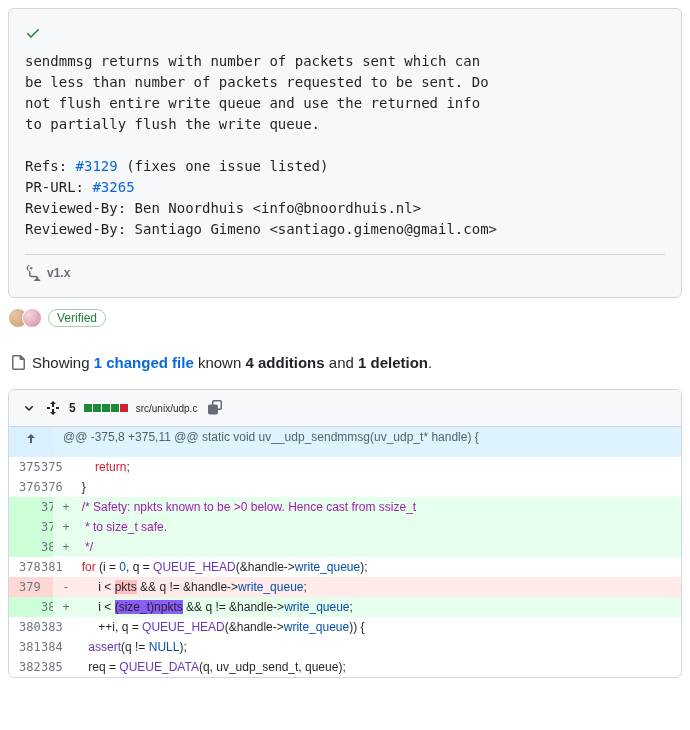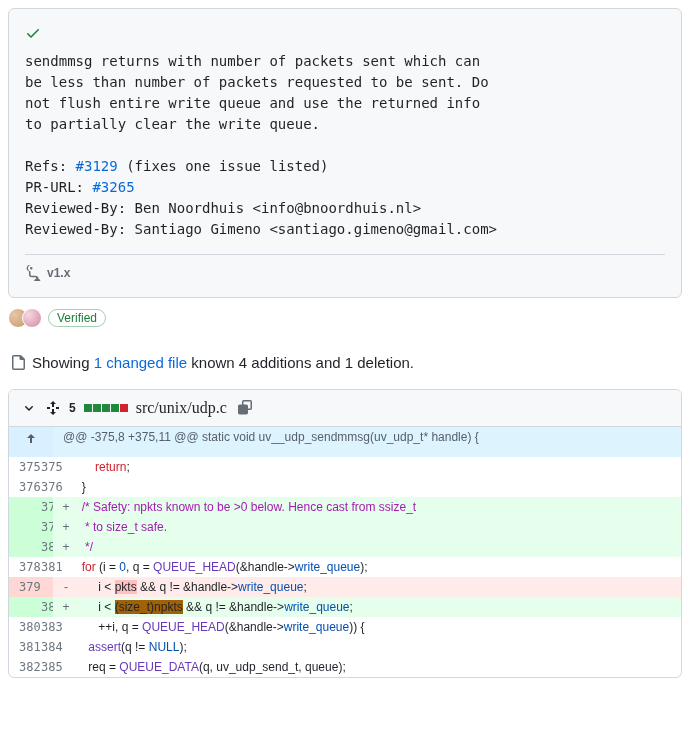--- a/index.html
+++ b/index.html
@@ -19,67 +19,67 @@
 .avatar-stack { display: flex; }
 .avatar { width: 20px; height: 20px; border-radius: 50%; border: 1px solid #fff; display: inline-block; }
 .avatar:nth-child(2) { margin-left: -6px; }
 .av1 { background: radial-gradient(circle at 30% 30%, #e6c7a8, #c9996b); }
 .av2 { background: radial-gradient(circle at 30% 30%, #f7d7e0, #d08aa6); }
 .author-row b { color: #1f2328; font-weight: 600; }
 .verified { border: 1px solid #1f883d66; color: #1a7f37; border-radius: 2em; padding: 1px 8px; font-size: 12px; font-weight: 500; }
 
 .summary-bar { display: flex; align-items: center; gap: 6px; margin: 8px; padding: 10px 2px; border-bottom: none; font-size: 15px; }
 .summary-bar svg { color: #656d76; }
-.summary-bar b { font-weight: 400; }
+.summary-bar b { font-weight: 700; }
 
 .diff-card { border: 1px solid #d0d7de; border-radius: 6px; margin: 8px; overflow: hidden; }
 .file-header { display: flex; align-items: center; gap: 8px; padding: 8px 12px; background: #f6f8fa; border-bottom: 1px solid #d0d7de; font-size: 12px; }
 .chev { cursor: pointer; display:inline-flex; }
 .diffstat-num { font-weight: 600; font-size:12px; }
 .diffstat-blocks { display: inline-flex; gap: 1px; }
 .blk { width: 8px; height: 8px; display:inline-block; }
 .blk.add { background: #1f883d; }
 .blk.del { background: #cf222e; }
-.file-path { font-family: Liberation Serif, serif; font-size: 16px; }
+.file-path { font-family: Liberation Sans, sans-serif; font-size: 10px; }
 .copy-btn { cursor: pointer; color: #656d76; display:inline-flex; padding:2px; }
 
 table.diff { width: 100%; border-collapse: collapse; table-layout: fixed; font-size: 12px; }
 table.diff td { vertical-align: top; }
 .num { width: 44px; text-align: right; color: #6e7781; padding: 0 10px; user-select:none; font-family: ui-monospace, Menlo, monospace; font-size:12px; line-height:20px; }
 .code-cell { padding: 0 10px 0 22px; position: relative; font-family: Liberation Sans, sans-serif; font-size:12px; line-height:20px; white-space: pre; }
 .marker { position:absolute; left:6px; top:0; width:14px; text-align:center; color:#656d76; }
 tr.hunk td { background: #ddf4ff; color: #57606a; }
 tr.hunk .num { background: #b6e3ff88; padding:4px 10px; }
 tr.hunk .num.expand { text-align:center; }
 tr.hunk .code-cell { padding-left:10px; }
 tr.add td { background: #e6ffec; }
 tr.add .num { background: #ccffd8; }
 tr.del td { background: #ffebe9; }
 tr.del .num { background: #ffd7d5; }
 .tok-k { color: #cf222e; }
 .tok-fn { color: #6639ba; }
 .tok-c { color: #a21caf; }
 .tok-var { color: #0550ae; }
 .hl-del { background: #ff818266; }
-.hl-add { background: #a16207; }
+.hl-add { background: #8b5cf6; }
 .expand-icn { display:inline-flex; justify-content:center; width:100%; }
 </style>
 </head>
 <body>
 
 <div class="commit-box">
   <div class="commit-title">
     <svg width="16" height="16" viewBox="0 0 16 16">
         <path fill="currentColor" d="M13.78 4.22a.75.75 0 010 1.06l-7.25 7.25a.75.75 0 01-1.06 0L2.22 9.28a.75.75 0 011.06-1.06l2.72 2.72 6.72-6.72a.75.75 0 011.06 0z"></path>
       </svg>
   </div>
   <div class="commit-body mono"><span>sendmmsg returns with number of packets sent which can</span>
 <span>be less than number of packets requested to be sent. Do</span>
 <span>not flush entire write queue and use the returned info</span>
-<span>to partially clear the write queue.</span>
+<span>to partially flush the write queue.</span>
 
 <span>Refs: </span><a class="link">#3129</a><span> (fixes one issue listed)</span>
 <span>PR-URL: </span><a class="link">#3265</a>
 <span>Reviewed-By: Ben Noordhuis &lt;info@bnoordhuis.nl&gt;</span>
 <span>Reviewed-By: Santiago Gimeno &lt;santiago.gimeno@gmail.com&gt;</span></div>
   <div class="divider branch-row">
     <svg width="16" height="16" viewBox="0 0 16 16">
         <path fill="currentColor" d="M5 3.25a1.25 1.25 0 112.5 0 1.25 1.25 0 01-2.5 0zM6.25 0a3.25 3.25 0 00-.75 6.41V9.5c0 .69.56 1.25 1.25 1.25h3.5a2.75 2.75 0 012.75 2.75v.09a3.251 3.251 0 11-1.5 0v-.09c0-.69-.56-1.25-1.25-1.25h-3.5A2.75 2.75 0 014 9.5V6.41A3.251 3.251 0 016.25 0zM11 12.75a1.25 1.25 0 112.5 0 1.25 1.25 0 01-2.5 0z"></path>
       </svg>
     <span>v1.x</span>

